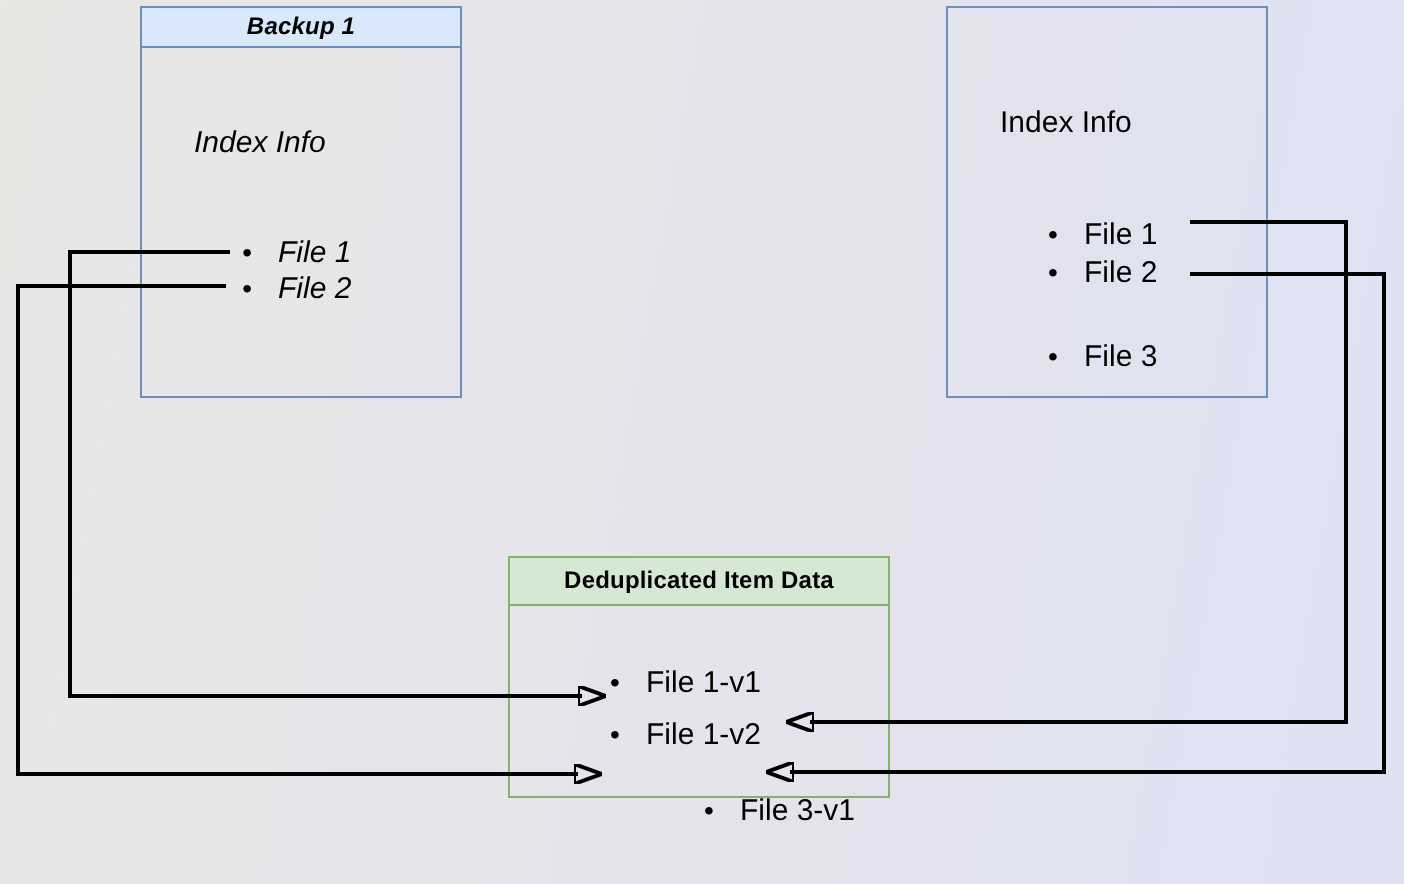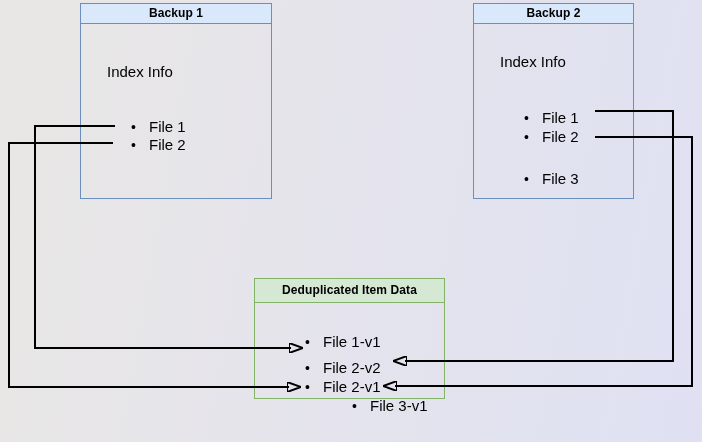--- a/index.html
+++ b/index.html
@@ -75,21 +75,21 @@
   #b1-item-0 { top: 113px; }
   #b1-item-1 { top: 131px; }
   #b2-item-0 { top: 104px; }
   #b2-item-1 { top: 123px; }
   #b2-item-2 { top: 142px; margin-top: 23px; }
   #dd-item-0 { top: 53px; }
   #dd-item-1 { top: 79px; }
   #dd-item-2 { top: 98px; }
   #dd-item-3 { top: 117px; margin-left: 47px; }
 
-  #backup1-box { left: 80px;  top: 3px;   width: 192px; height: 196px; }
+  #backup1-box { left: 70px;  top: 3px;   width: 161px; height: 196px; font-style: italic; }
   #backup2-box { left: 473px; top: 3px;   width: 161px; height: 196px; }
   #dedup-box   { left: 254px; top: 278px; width: 191px; height: 121px; }
 
   .connectors {
     position: absolute;
     left: 0;
     top: 0;
     pointer-events: none;
     z-index: 5;
   }
@@ -109,43 +109,39 @@
     <div class="subtitle" id="backup1-subtitle">Index Info</div>
     <div class="item" id="b1-item-0">
       <span class="bullet">•</span><span class="label">File 1</span>
     </div>
     <div class="item" id="b1-item-1">
       <span class="bullet">•</span><span class="label">File 2</span>
     </div>
   </div>
 
   <div class="box blue" id="backup2-box">
-    <div class="box-header">Backup 2</div>
     <div class="subtitle" id="backup2-subtitle">Index Info</div>
     <div class="item" id="b2-item-0">
       <span class="bullet">•</span><span class="label">File 1</span>
     </div>
     <div class="item" id="b2-item-1">
       <span class="bullet">•</span><span class="label">File 2</span>
     </div>
     <div class="item" id="b2-item-2">
       <span class="bullet">•</span><span class="label">File 3</span>
     </div>
   </div>
 
   <div class="box green" id="dedup-box">
     <div class="box-header">Deduplicated Item Data</div>
     <div class="item" id="dd-item-0">
       <span class="bullet">•</span><span class="label">File 1-v1</span>
     </div>
     <div class="item" id="dd-item-1">
-      <span class="bullet">•</span><span class="label">File 2-v2</span>
-    </div>
-    <div class="item" id="dd-item-2">
-      <span class="bullet">•</span><span class="label">File 2-v1</span>
+      <span class="bullet">•</span><span class="label">File 1-v2</span>
     </div>
     <div class="item" id="dd-item-3">
       <span class="bullet">•</span><span class="label">File 3-v1</span>
     </div>
   </div>
 
   <svg class="connectors" width="702" height="442" viewBox="0 0 702 442">
     <defs>
       <marker id="arrow" markerUnits="userSpaceOnUse" markerWidth="14" markerHeight="10" refX="2" refY="5" orient="auto">
         <path d="M0,0 L14,5 L0,10 Z" fill="#000" stroke="none"></path>

